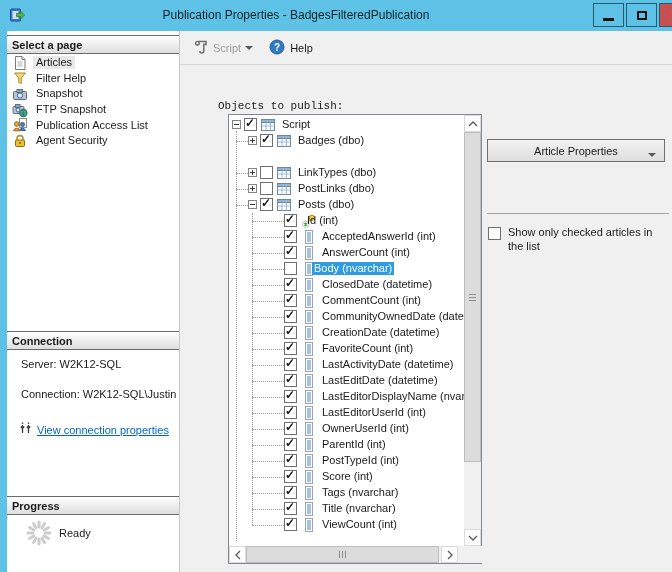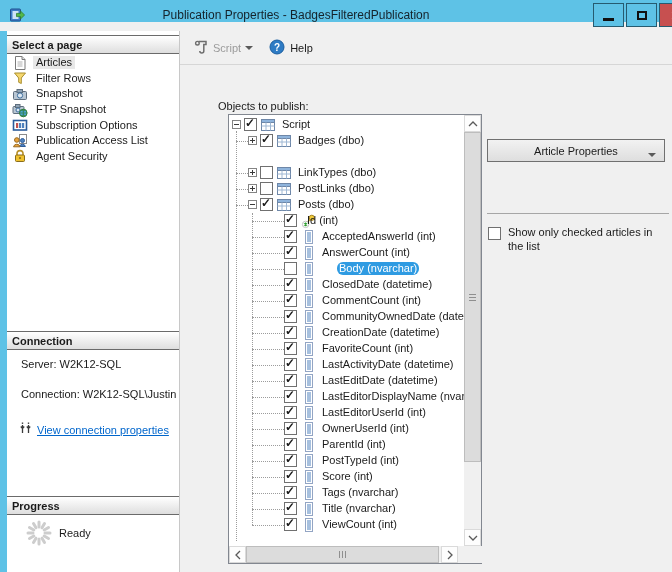--- a/index.html
+++ b/index.html
@@ -1,20 +1,20 @@
 <!DOCTYPE html>
 <html style="--titlebar: #5EC2E6; --close: #C75050; --selection: #2F9BE2; --link: #0066CC;"><head>
 <meta charset="utf-8">
 <style>
   html,body{margin:0;padding:0;background:#fff;}
   *{box-sizing:border-box;}
   .window{position:relative;width:672px;height:572px;background:#F0F0F0;overflow:hidden;
           font-family:"Liberation Sans",sans-serif;font-size:11px;color:#1A1A1A;}
   
-  .titlebar{position:absolute;left:0;top:0;width:672px;height:22px;background:var(--titlebar,#5EC2E6);}
+  .titlebar{position:absolute;left:0;top:0;width:672px;height:31px;background:var(--titlebar,#5EC2E6);}
   .titlebar .appicon{position:absolute;left:8px;top:6px;width:18px;height:18px;}
   .titlebar .title{position:absolute;left:30px;right:110px;top:8px;text-align:center;
                    font-size:12px;color:#15232B;white-space:nowrap;overflow:hidden;}
   .winbtn{position:absolute;top:3px;width:31px;height:24px;border:1px solid #265B70;
           display:flex;align-items:center;justify-content:center;background:var(--titlebar,#5EC2E6);}
   .btn-min{left:593px;} .btn-max{left:626px;}
   .btn-close{left:659px;width:34px;background:var(--close,#C75050);color:#fff;font-size:13px;font-weight:bold;}
   .glyph-min{width:11px;height:3px;background:#111;margin-top:8px;}
   .glyph-max{width:10px;height:9px;border:2px solid #111;}
   
@@ -34,21 +34,21 @@
   .spinner{position:absolute;left:17px;}
   
   .main{position:absolute;left:180px;top:31px;width:492px;height:541px;background:#F0F0F0;}
   .toolbar{position:absolute;left:0;top:0;width:100%;height:34px;border-bottom:1px solid #D6D6D6;
            display:flex;align-items:center;}
   .tool-script{display:flex;align-items:center;margin-left:12px;color:#9B9B9B;}
   .tool-script .tlabel{margin:0 4px 0 3px;}
   .drop-arrow{width:0;height:0;border:4px solid transparent;border-top-color:#5A5A5A;margin-top:4px;}
   .tool-help{display:flex;align-items:center;margin-left:16px;color:#1A1A1A;}
   .tool-help .tlabel{margin-left:5px;}
-  .objects-label{position:absolute;left:38px;top:69px;}
+  .objects-label{position:absolute;left:38px;top:69px;font-family:Liberation Mono, monospace;}
   
   .treebox{position:absolute;left:48px;top:83px;width:254px;height:450px;background:#FFF;border:1px solid #828790;}
   .tree-rows{position:absolute;left:0;top:0;width:235px;height:431px;overflow:hidden;}
   .guide{position:absolute;border-left:1px dotted #9C9C9C;width:0;}
   .trow{position:absolute;left:0;width:235px;height:16px;}
   .stub{position:absolute;top:8px;border-top:1px dotted #9C9C9C;}
   .expander{position:absolute;top:3px;width:9px;height:9px;background:#FFF;border:1px solid #848484;}
   .expander i{position:absolute;background:#3A3A3A;}
   .expander .h{left:1px;top:3px;width:5px;height:1px;}
   .expander .v{left:3px;top:1px;width:1px;height:5px;}
@@ -111,48 +111,39 @@
               <path d="M3.5 1.5 h6.5 l3 3 v10 h-9.5 z" fill="#FFF" stroke="#7A7A7A"></path>
               <path d="M10 1.5 v3 h3" fill="#E0E0E0" stroke="#7A7A7A"></path>
               <path d="M5.5 7 h5 M5.5 9 h5 M5.5 11 h5" stroke="#B0B0B0"></path>
             </svg></span>
           <span class="plabel">Articles</span>
         </div>
         <div class="page-item">
           <span class="icon"><svg width="16" height="16" viewBox="0 0 16 16">
               <path d="M2.5 3 h11 l-4.2 5 v5.5 l-2.6 -1.2 v-4.3 z" fill="#F5D76E" stroke="#A98E2F"></path>
             </svg></span>
-          <span class="plabel">Filter Rows</span>
+          <span class="plabel">Filter Help</span>
         </div>
         <div class="page-item">
           <span class="icon"><svg width="16" height="16" viewBox="0 0 16 16">
               <rect x="1.5" y="5.5" width="13" height="8" rx="1" fill="#B9C7D4" stroke="#5E6E7E"></rect>
               <rect x="5" y="3.5" width="5.5" height="3" fill="#8FA3B5" stroke="#5E6E7E"></rect>
               <circle cx="8" cy="9.5" r="2.6" fill="#DDE8F2" stroke="#3C6E9E"></circle>
             </svg></span>
           <span class="plabel">Snapshot</span>
         </div>
         <div class="page-item">
           <span class="icon"><svg width="16" height="16" viewBox="0 0 16 16">
               <rect x="1" y="4.5" width="11" height="7" rx="1" fill="#B9C7D4" stroke="#5E6E7E"></rect>
               <rect x="3.5" y="2.5" width="4.5" height="3" fill="#8FA3B5" stroke="#5E6E7E"></rect>
               <circle cx="6" cy="8" r="2" fill="#DDE8F2" stroke="#3C6E9E"></circle>
               <circle cx="11.3" cy="11" r="3.8" fill="#4BA3D8" stroke="#2E7D32"></circle>
               <path d="M7.5 11 h7.6 M11.3 7.2 v7.6 M9 8.3 a5 5 0 0 0 4.6 0 M9 13.7 a5 5 0 0 1 4.6 0" fill="none" stroke="#2E7D32" stroke-width="0.7"></path>
             </svg></span>
           <span class="plabel">FTP Snapshot</span>
-        </div>
-        <div class="page-item">
-          <span class="icon"><svg width="16" height="16" viewBox="0 0 16 16">
-              <rect x="1.5" y="3.5" width="13" height="9.5" fill="#FFF" stroke="#2B5C9C" stroke-width="1.6"></rect>
-              <rect x="4" y="6" width="2.2" height="5" fill="#C0504D"></rect>
-              <rect x="7" y="6" width="2.2" height="5" fill="#4F81BD"></rect>
-              <rect x="10" y="6" width="2.2" height="5" fill="#4F81BD"></rect>
-            </svg></span>
-          <span class="plabel">Subscription Options</span>
         </div>
         <div class="page-item">
           <span class="icon"><svg width="16" height="16" viewBox="0 0 16 16">
               <rect x="7.5" y="1.5" width="7" height="9" fill="#FFF" stroke="#8A8A8A"></rect>
               <circle cx="10.5" cy="7.5" r="2" fill="#4F81BD" stroke="#2B5C9C"></circle>
               <path d="M7.6 13.5 a3 3 0 0 1 5.8 0 z" fill="#4F81BD" stroke="#2B5C9C"></path>
               <circle cx="4.8" cy="7" r="2.3" fill="#E8A33D" stroke="#9A6A1E"></circle>
               <path d="M1.5 13.8 a3.4 3.4 0 0 1 6.6 0 z" fill="#E8A33D" stroke="#9A6A1E"></path>
             </svg></span>
           <span class="plabel">Publication Access List</span>
@@ -343,21 +334,21 @@
               </svg></span>
             <span class="tlab" style="left:91px;">AnswerCount (int)</span>
           </div>
           <div class="trow" style="top: 146px;">
             <span class="stub" style="left:23px;width:32px;"></span>
             <span class="cb" style="left:55px;"></span>
             <span class="ticon" style="left:72px;"><svg width="16" height="16" viewBox="0 0 16 16">
                 <rect x="4.5" y="1.5" width="7" height="13" fill="#FFF" stroke="#93A5C4"></rect>
                 <path d="M6 4 h4 M6 6 h4 M6 8 h4 M6 10 h4 M6 12 h4" stroke="#4F81BD"></path>
               </svg></span>
-            <span class="tlab sel" style="left:108px;border-radius:6px;">Body (nvarchar)</span>
+            <span class="tlab sel" style="left:83px;">Body (nvarchar)</span>
           </div>
           <div class="trow" style="top: 162px;">
             <span class="stub" style="left:23px;width:32px;"></span>
             <span class="cb" style="left:55px;">
               <span class="mark">✓</span>
             </span>
             <span class="ticon" style="left:72px;"><svg width="16" height="16" viewBox="0 0 16 16">
                 <rect x="4.5" y="1.5" width="7" height="13" fill="#FFF" stroke="#93A5C4"></rect>
                 <path d="M6 4 h4 M6 6 h4 M6 8 h4 M6 10 h4 M6 12 h4" stroke="#4F81BD"></path>
               </svg></span>

